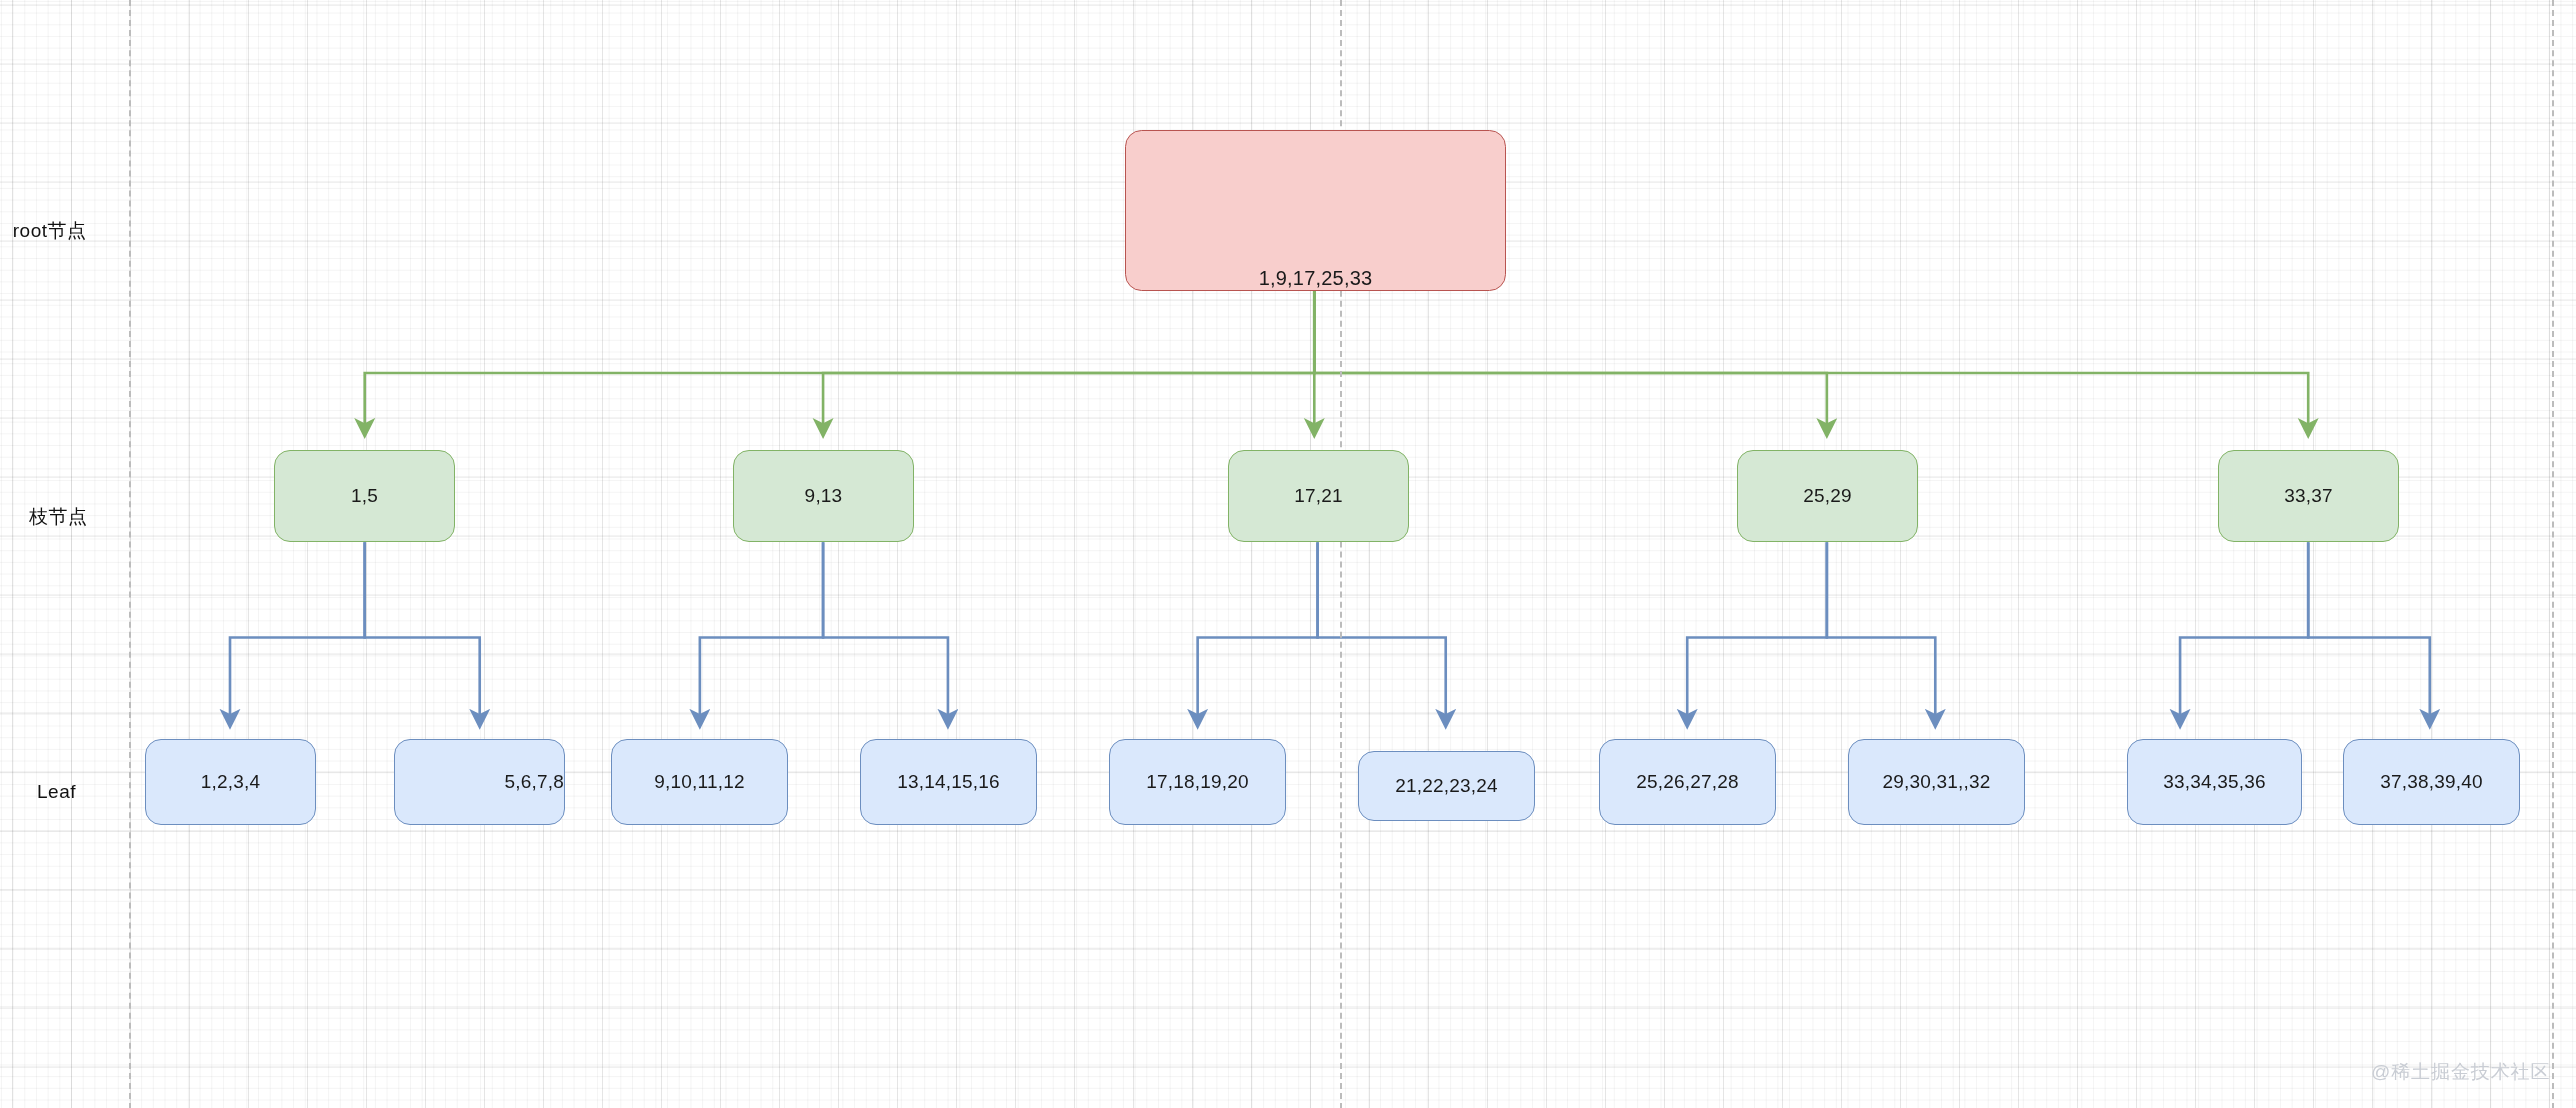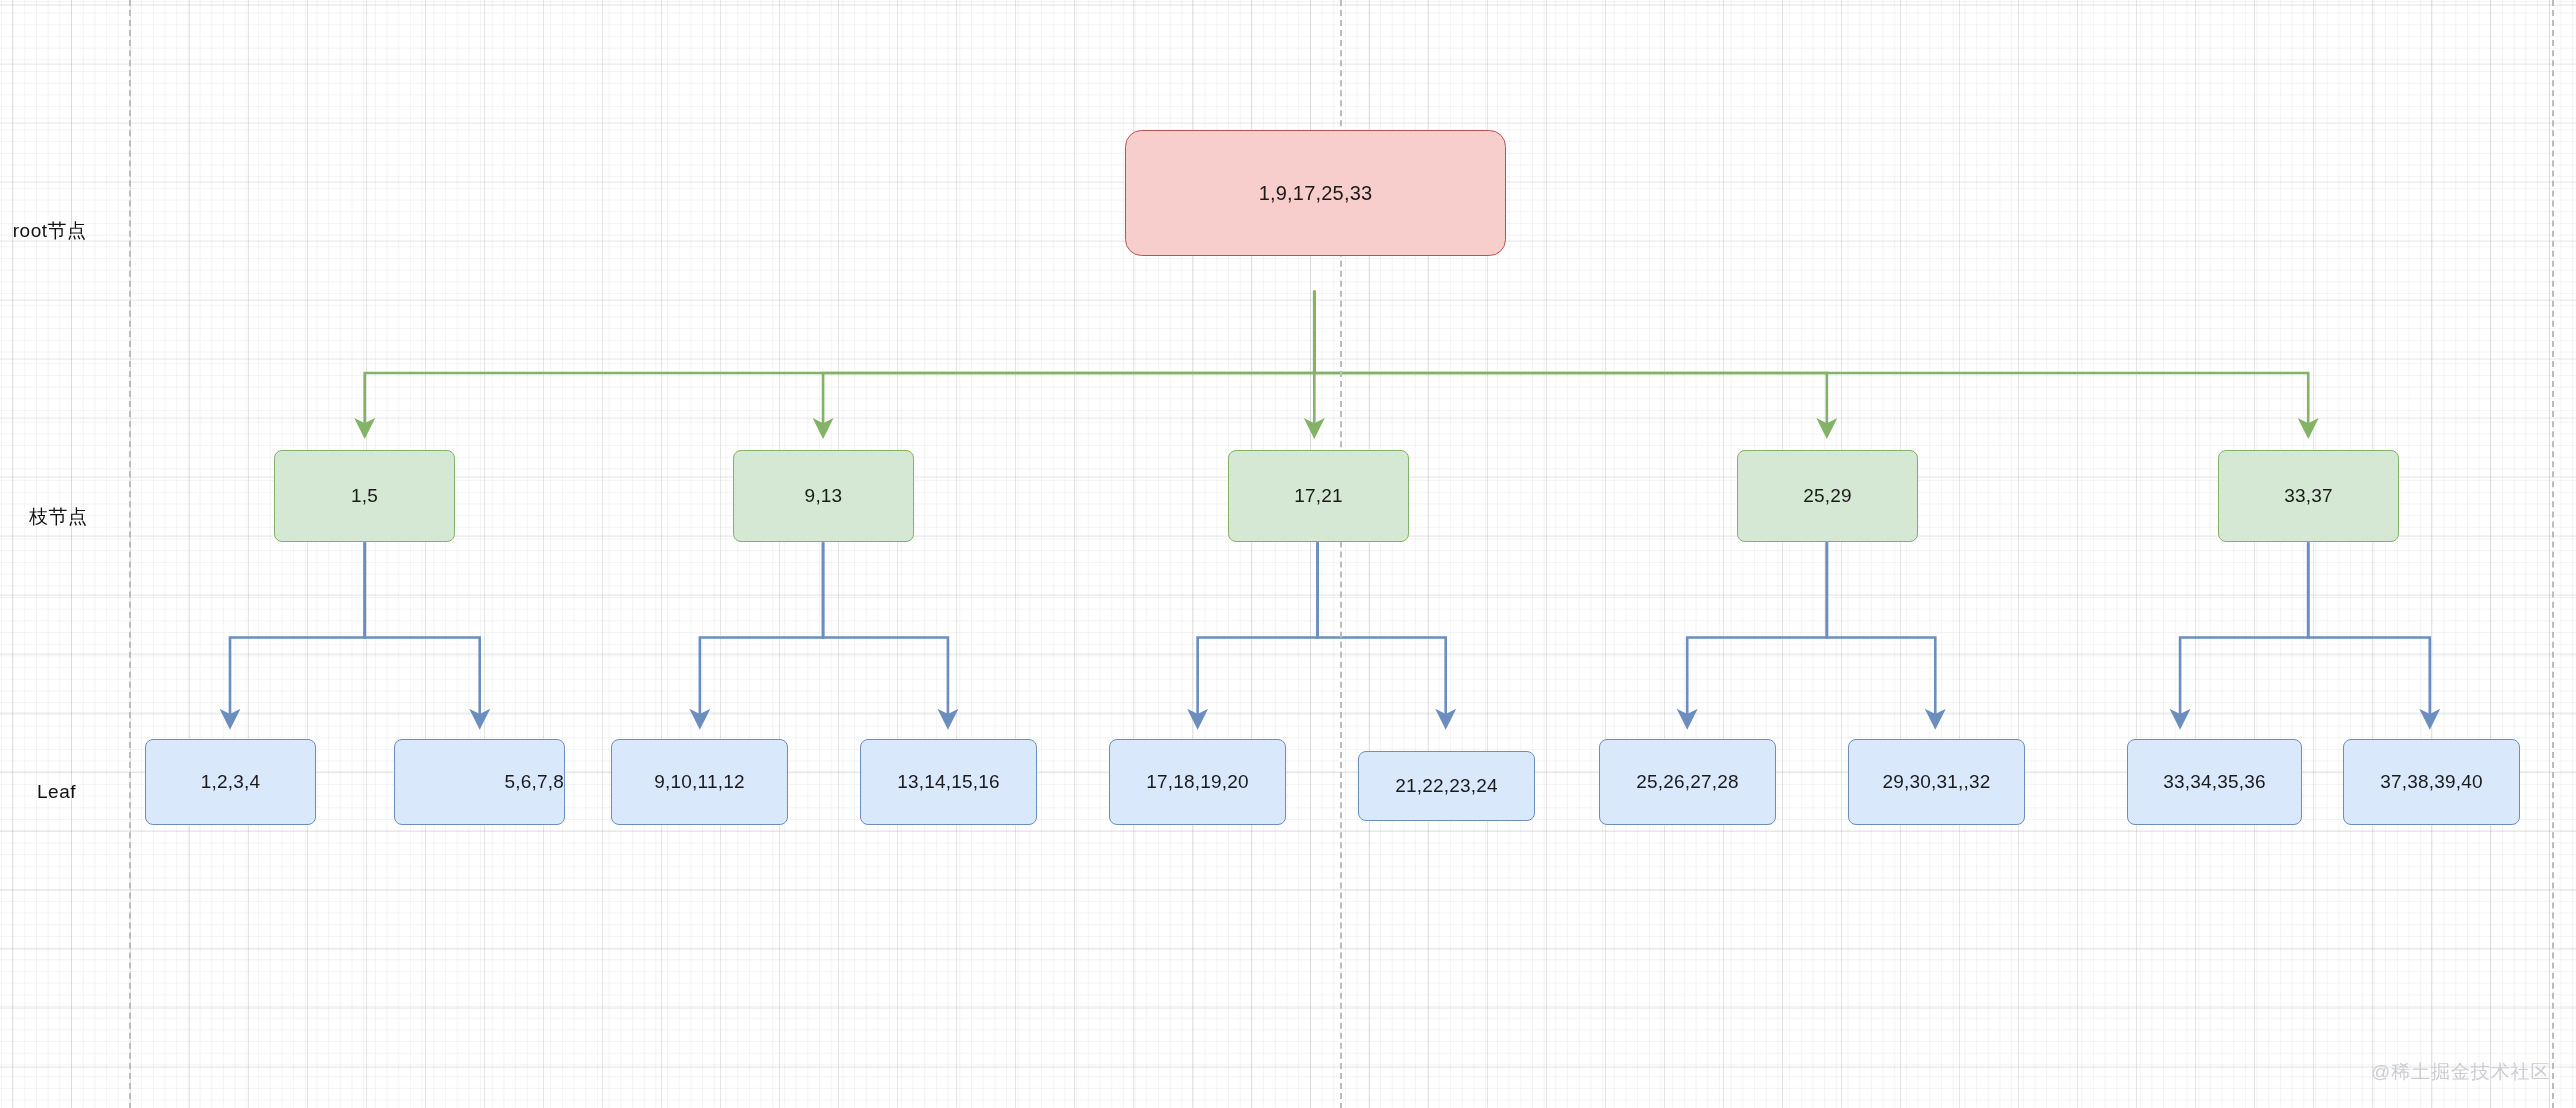--- a/index.html
+++ b/index.html
@@ -45,21 +45,21 @@
   .rowlabel {
     position: absolute;
     color: #111111;
     font-size: 19px;
     white-space: nowrap;
     letter-spacing: 0.5px;
   }
   .node {
     position: absolute;
     box-sizing: border-box;
-    border-radius: 8px;
+    border-radius: 16px;
     display: flex;
     align-items: center;
     justify-content: center;
     font-size: 19px;
     color: #1a1a1a;
     white-space: nowrap;
     letter-spacing: 0.2px;
   }
   .node.root {
     background: #f8cecc;
@@ -125,21 +125,21 @@
   </svg>
 
   <div class="pagebreak" style="left:129px"></div>
   <div class="pagebreak" style="left:1340px"></div>
   <div class="pagebreak" style="left:2552px"></div>
 
   <div class="rowlabel" style="left:12.8px; top:218px">root节点</div>
   <div class="rowlabel" style="left:29px; top:504px">枝节点</div>
   <div class="rowlabel" style="left:37px; top:781px">Leaf</div>
 
-  <div class="node root" style="left:1125px; top:130px; width:381px; height:126px;">
+  <div class="node root" style="left:1125px; top:130px; width:381px; height:161px;align-items:flex-end;">
     <span>1,9,17,25,33</span>
   </div>
 
   <div class="node branch" style="left:274px; top:450px; width:181px; height:92px;">
     <span>1,5</span>
   </div>
   <div class="node branch" style="left:733px; top:450px; width:181px; height:92px;">
     <span>9,13</span>
   </div>
   <div class="node branch" style="left:1228px; top:450px; width:181px; height:92px;">

